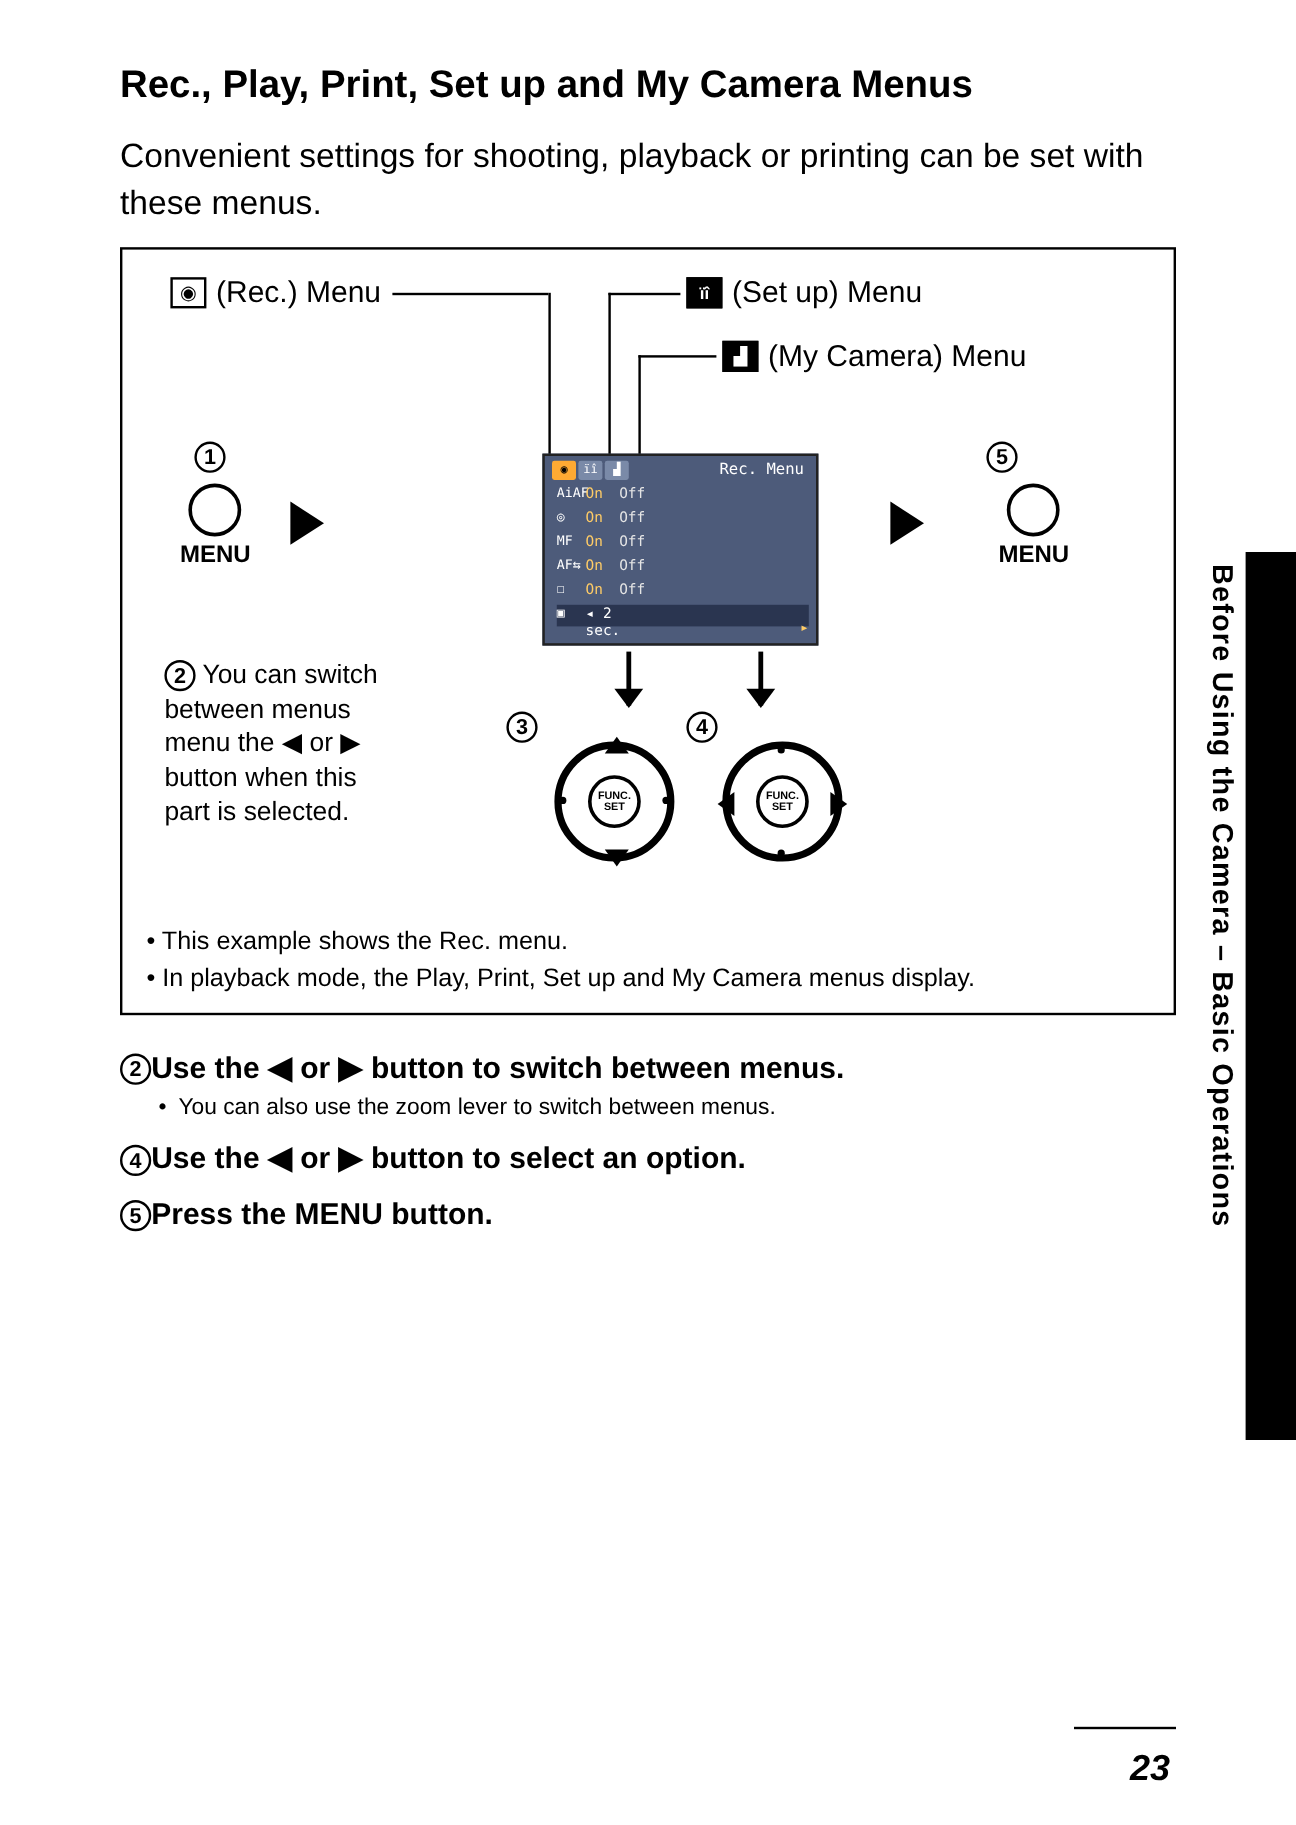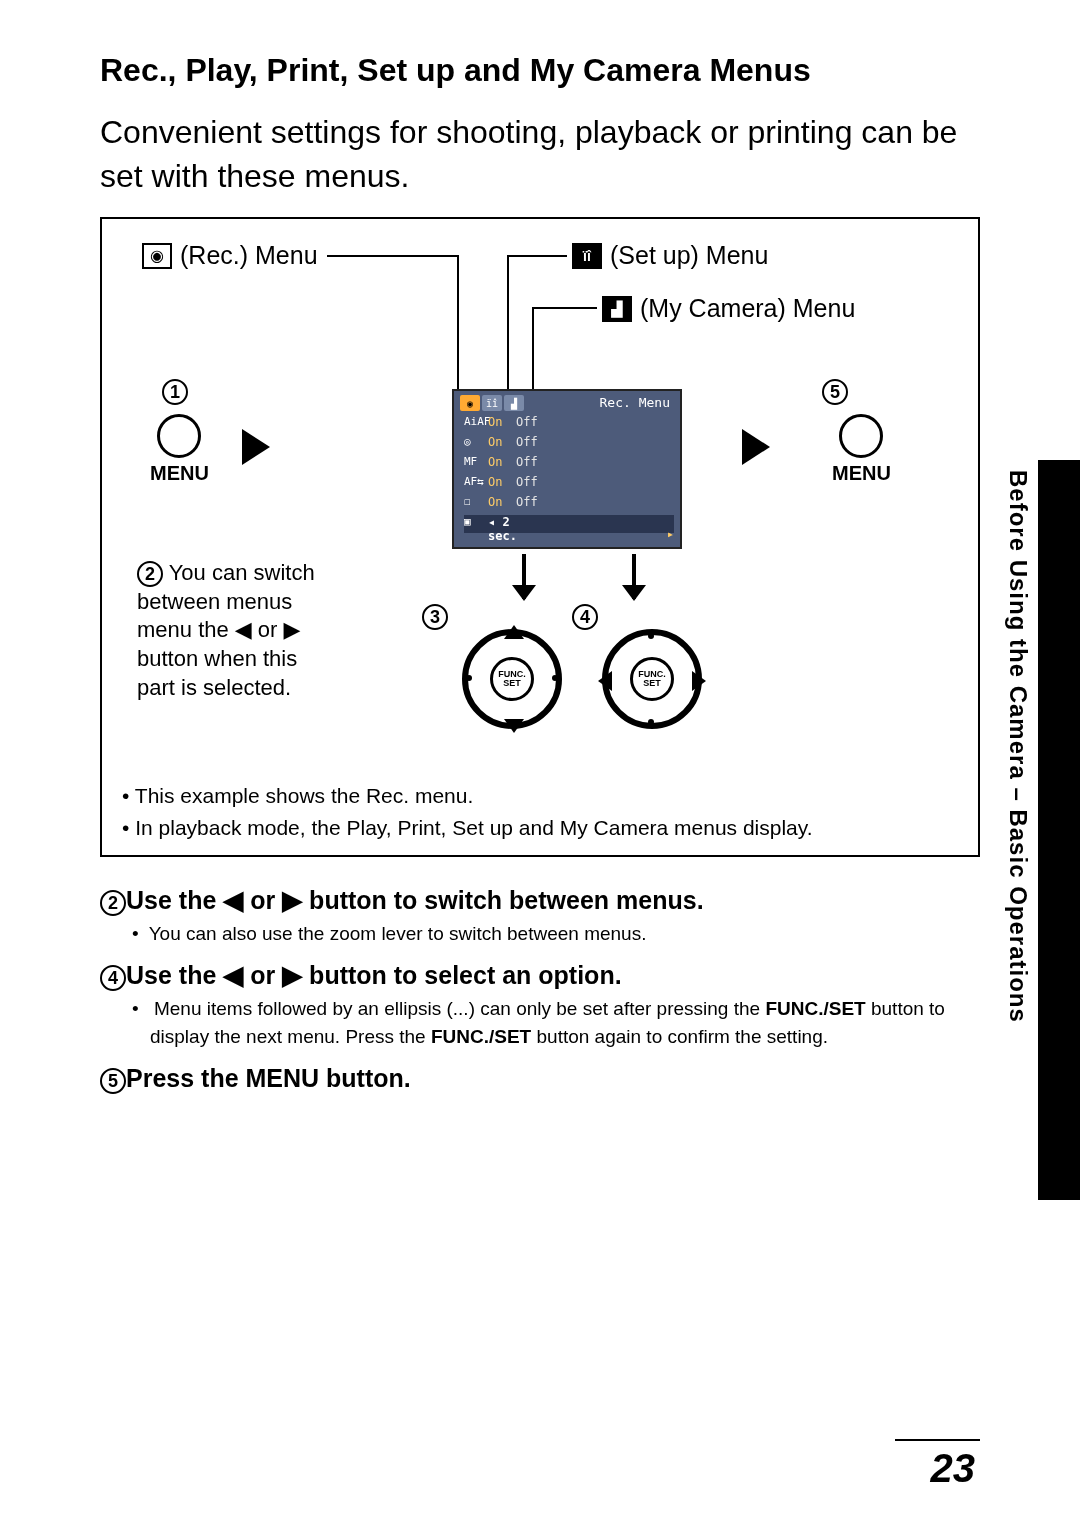--- a/index.html
+++ b/index.html
@@ -1,42 +1,42 @@
 <!DOCTYPE html>
 <html><head>
 <meta charset="utf-8">
 <style>
   * { box-sizing: border-box; margin: 0; padding: 0; }
   html, body { width: 1080px; height: 1521px; background: #fff; font-family: Arial, Helvetica, sans-serif; color: #000; }
   .page { position: relative; width: 1080px; height: 1521px; padding: 50px 100px 40px 100px; }
   .title { font-size: 32px; font-weight: 900; line-height: 1.3; margin-bottom: 18px; }
-  .intro { font-size: 32px; line-height: 1.4; margin-bottom: 18px; }
+  .intro { font-size: 28px; line-height: 1.4; margin-bottom: 18px; }
   .figure { border: 2px solid #000; padding: 20px 20px 15px 40px; position: relative; height: 640px; margin-bottom: 25px; }
   .side-tab { position: absolute; right: 0; top: 460px; width: 42px; height: 740px; background: #000; }
   .side-text { position: absolute; right: 48px; top: 470px; writing-mode: vertical-rl; font-size: 24px; font-weight: bold; letter-spacing: 1px; }
-  .page-num { position: absolute; right: 105px; bottom: 30px; font-size: 40px; font-weight: bold; font-style: italic; text-align: center; }
+  .page-num { position: absolute; right: 105px; bottom: 30px; font-size: 30px; font-weight: bold; font-style: italic; text-align: center; }
   .page-num-rule { position: absolute; right: 100px; bottom: 80px; width: 85px; height: 2px; background: #000; }
 
   
   .lbl { position: absolute; font-size: 25px; display: flex; align-items: center; gap: 8px; }
   .icon-box { width: 30px; height: 26px; border: 2px solid #000; display: inline-flex; align-items: center; justify-content: center; font-size: 16px; background: #fff; }
   .icon-box.filled { background: #000; color: #fff; font-size: 14px; font-weight: bold; }
 
   
   .lcd { position: absolute; left: 350px; top: 170px; width: 230px; height: 160px; background: #4d5b7a; border: 2px solid #222; font-family: monospace; color: #fff; font-size: 13px; }
   .lcd-tabs { position: absolute; left: 6px; top: 4px; display: flex; gap: 2px; }
   .lcd-tab { width: 20px; height: 16px; background: #7a8aa8; border-radius: 2px; display: flex; align-items: center; justify-content: center; font-size: 10px; }
   .lcd-tab.active { background: #ffaa33; color: #000; }
   .lcd-title { position: absolute; right: 10px; top: 4px; font-size: 13px; color: #fff; }
   .lcd-row { position: absolute; left: 10px; height: 18px; width: 210px; display: flex; }
   .lcd-row .ic { width: 24px; font-size: 11px; }
   .lcd-row .on { width: 28px; color: #ffcc66; font-size: 12px; }
   .lcd-row .off { color: #e5e5e5; font-size: 12px; }
   .lcd-row.sel { background: #2a3550; }
-  .lcd-row.sel .on { color: #fff; font-weight: bold; }
+  .lcd-row.sel .on { color: #fff; }
   .lcd-arrow { position: absolute; right: 6px; bottom: 6px; color: #ffcc66; font-size: 12px; }
 
   
   .line { position: absolute; background: #000; }
 
   
   .circ { display: inline-block; width: 26px; height: 26px; border: 2px solid #000; border-radius: 50%; font-size: 18px; line-height: 22px; text-align: center; font-weight: bold; vertical-align: middle; }
   .circ.abs { position: absolute; }
 
   
@@ -206,23 +206,20 @@
   <div class="steps">
 
     <div class="step">
       <span class="step-h"><span class="circ">2</span><span>Use the  </span><span class="arr">◀</span><span>  or  </span><span class="arr">▶</span><span>  button to switch between menus.</span></span>
       <div class="sub">You can also use the zoom lever to switch between menus.</div>
     </div>
 
 
     <div class="step">
       <span class="step-h"><span class="circ">4</span><span>Use the  </span><span class="arr">◀</span><span>  or  </span><span class="arr">▶</span><span>  button to select an option.</span></span>
-      <div class="sub">
-        <span>Menu items followed by an ellipsis (...) can only be set after pressing the </span><span class="bold">FUNC./SET</span><span> button to display the next menu. Press the </span><span class="bold">FUNC./SET</span><span> button again to confirm the setting.</span>
-      </div>
     </div>
 
     <div class="step">
       <span class="step-h"><span class="circ">5</span><span>Press the MENU button.</span></span>
     </div>
   </div>
 
   <div class="page-num-rule"></div>
   <div class="page-num">23</div>
 </div>

